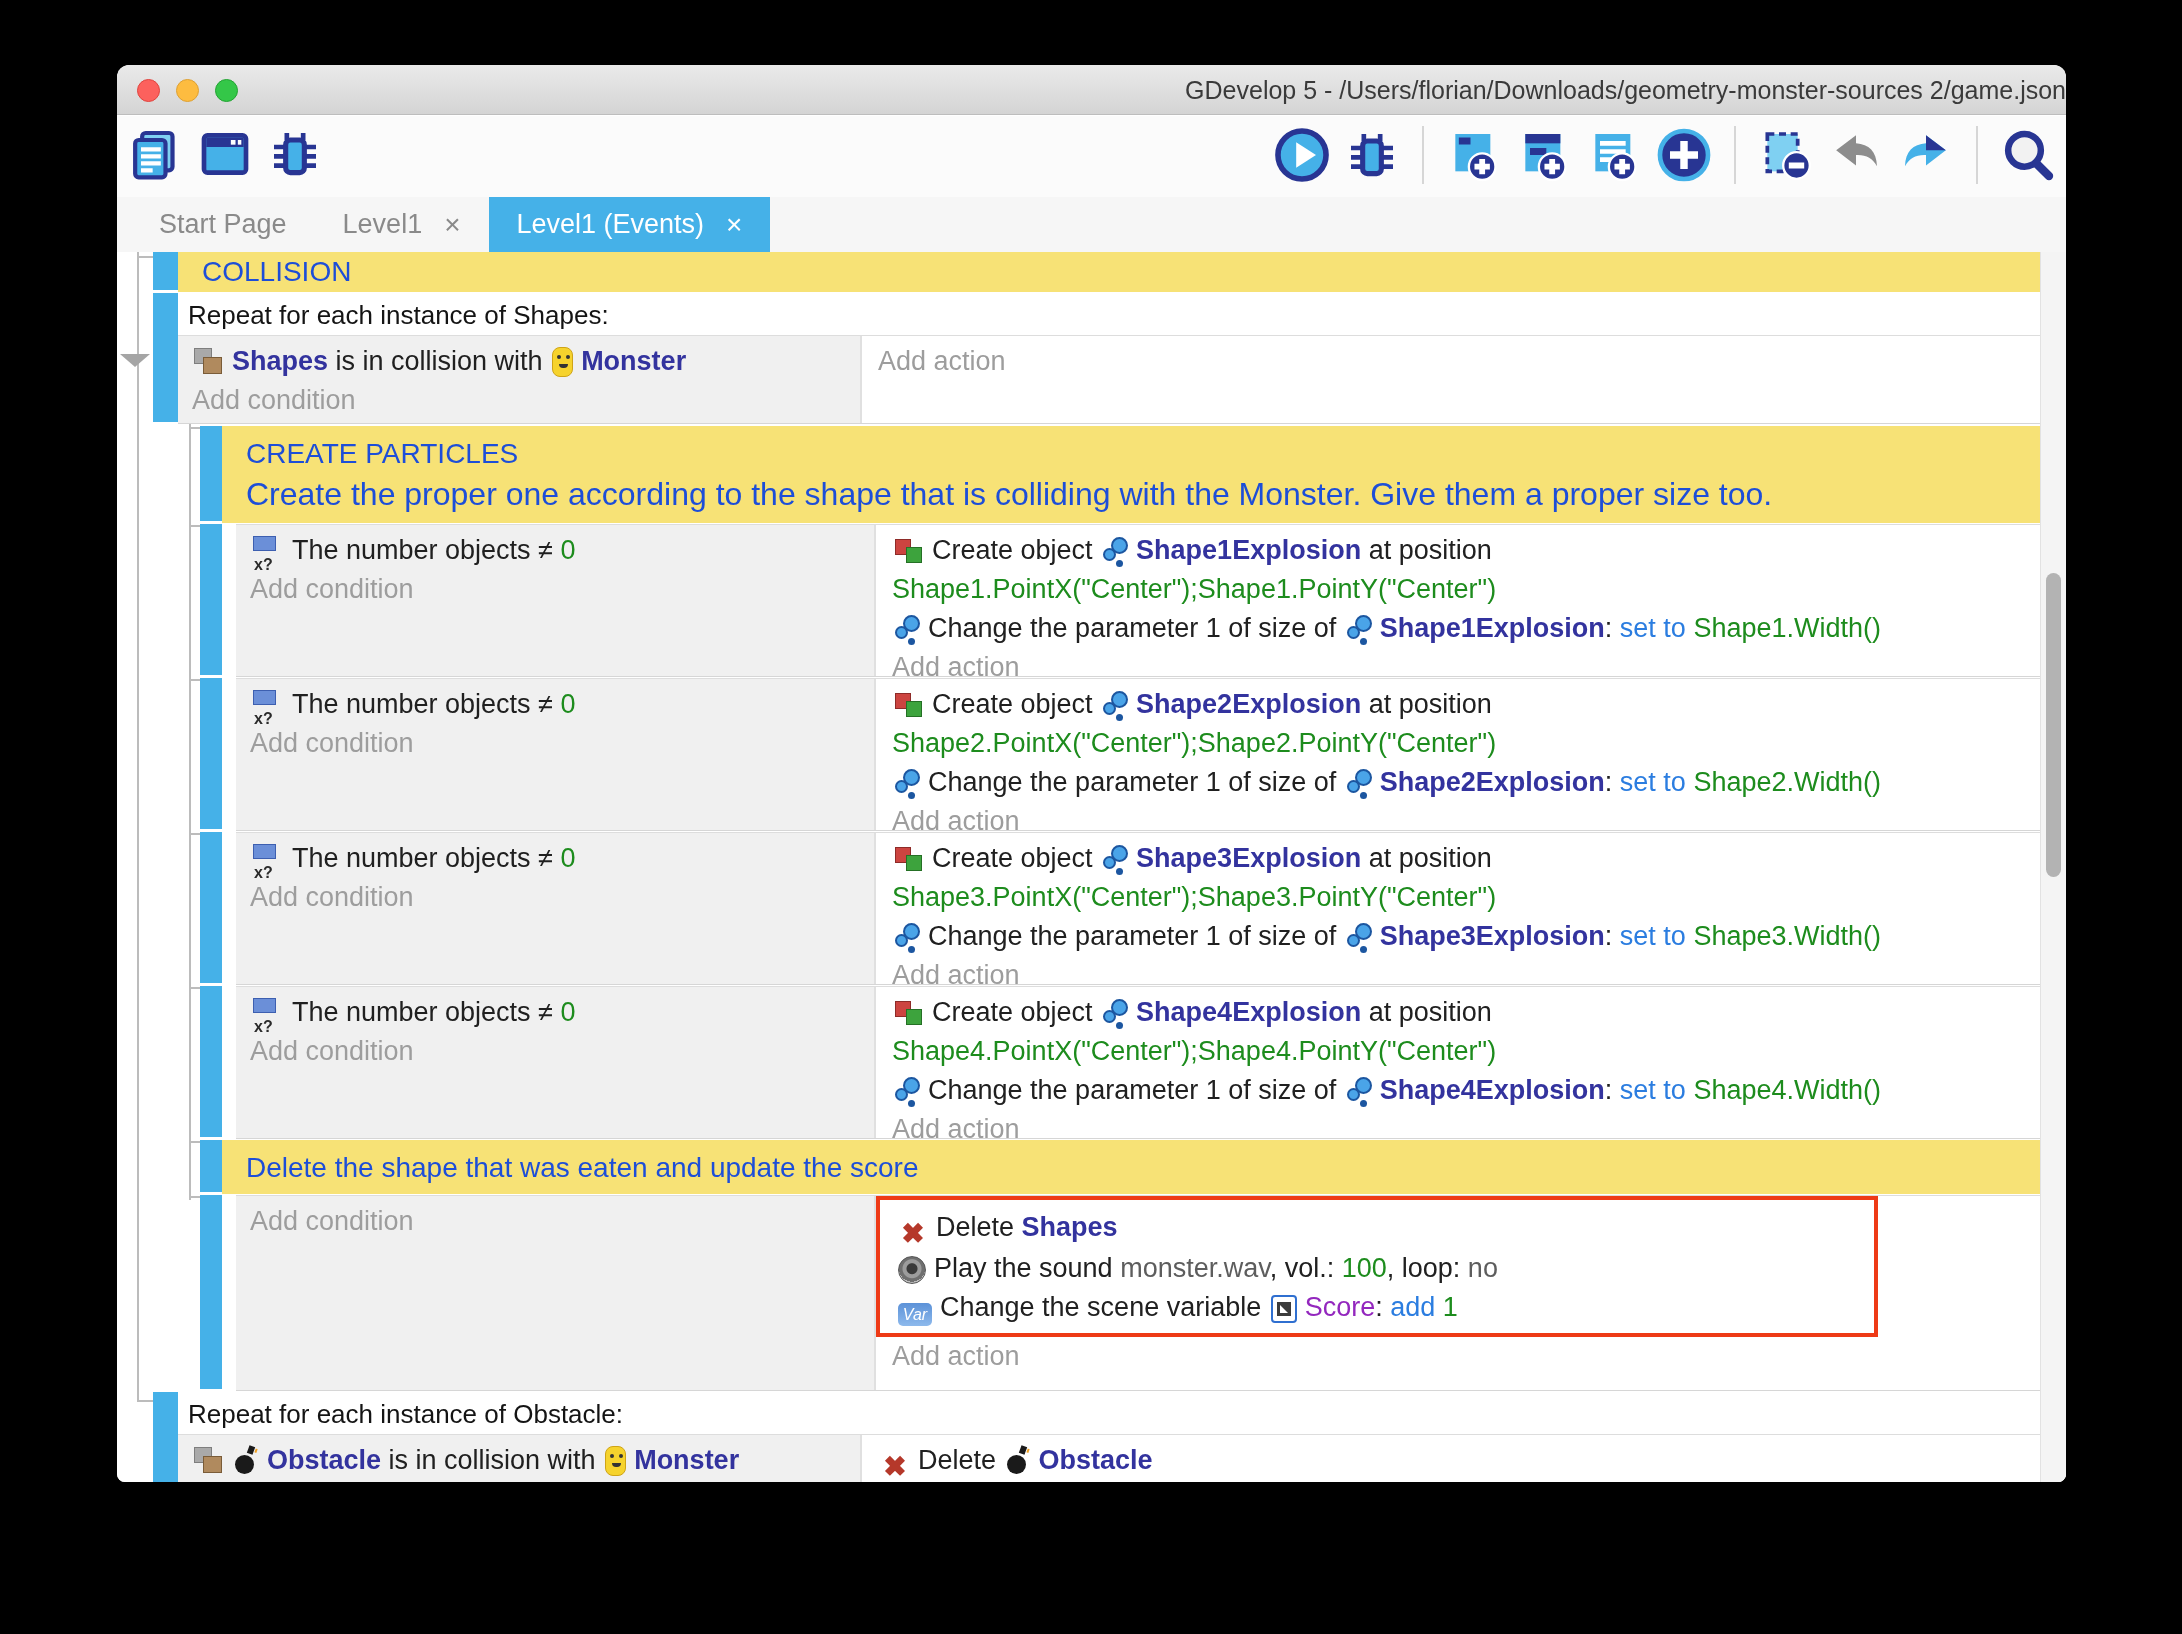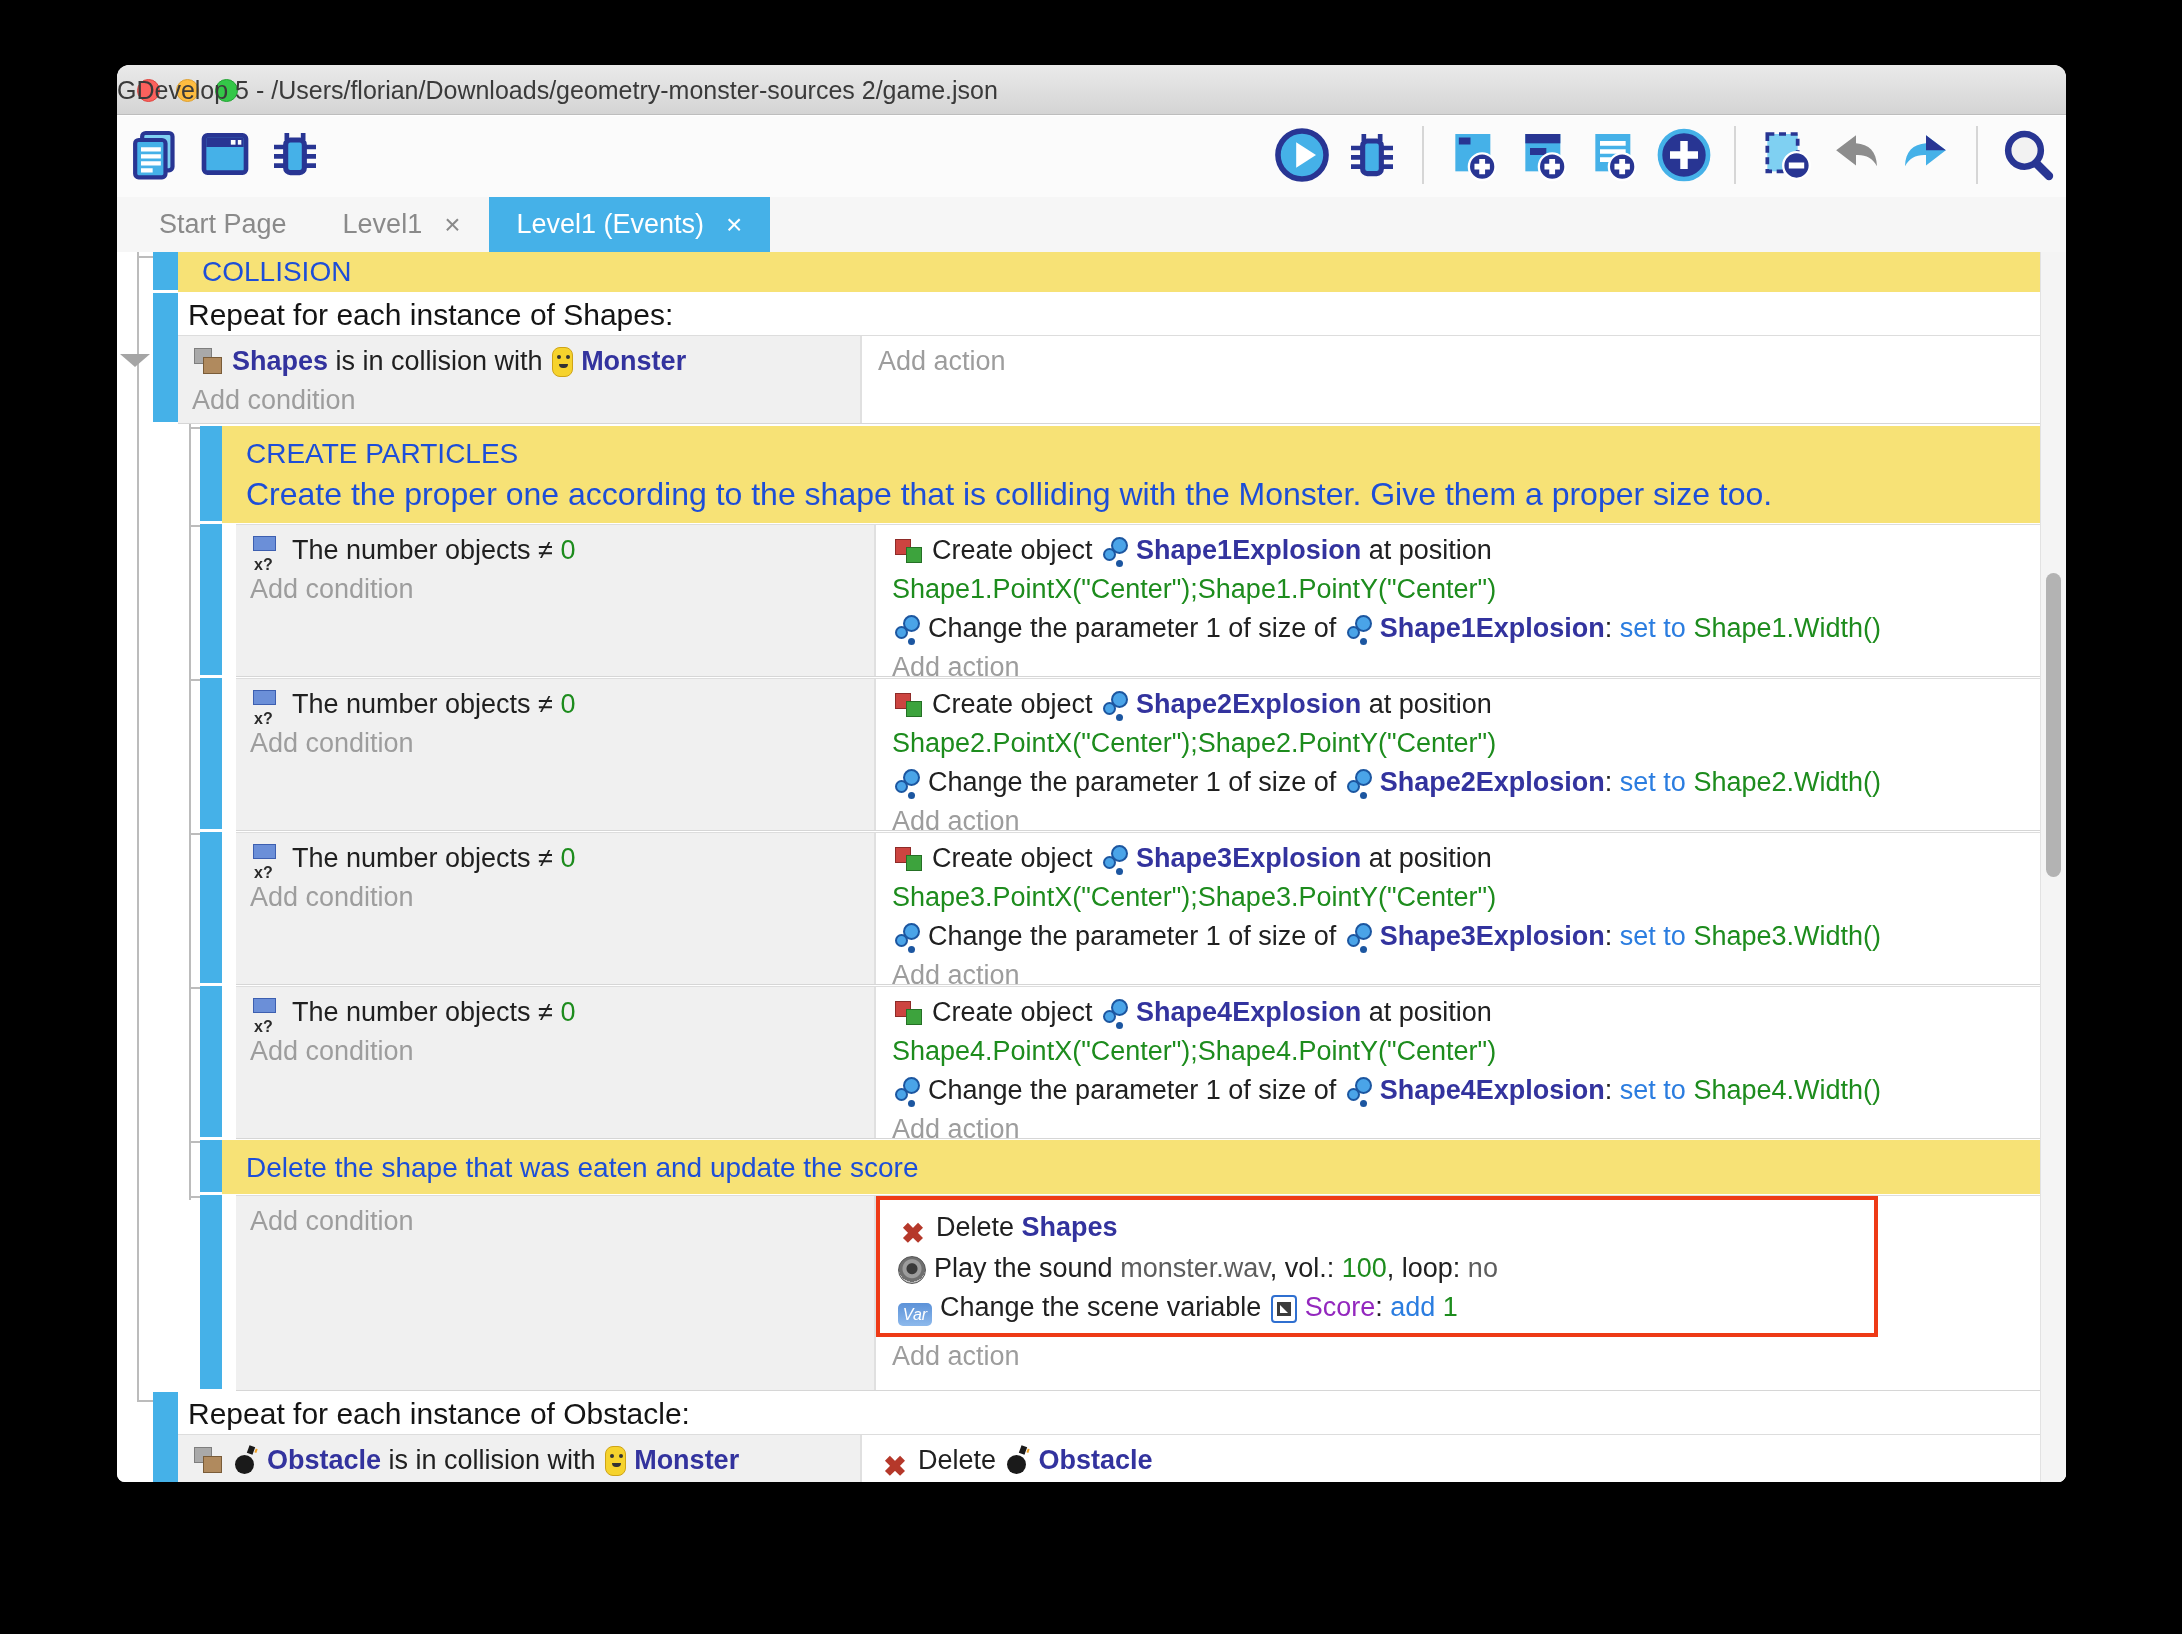--- a/index.html
+++ b/index.html
@@ -5,21 +5,21 @@
   html,body{margin:0;padding:0;background:#000;width:2182px;height:1634px;font-family:"Liberation Sans",sans-serif;-webkit-font-smoothing:antialiased;}
   *{box-sizing:border-box;}
   .window{position:absolute;left:117px;top:65px;width:1949px;height:1417px;background:#fff;border-radius:12px 12px 8px 8px;overflow:hidden;box-shadow:0 25px 60px rgba(0,0,0,.6);}
   
   .titlebar{position:absolute;top:0;left:0;right:0;height:50px;background:linear-gradient(#eaeaea,#d4d4d4);border-bottom:1px solid #bdbdbd;border-radius:12px 12px 0 0;}
   .lights{position:absolute;left:20px;top:14px;display:flex;gap:16px;}
   .light{width:23px;height:23px;border-radius:50%;}
   .light.red{background:#fc615d;border:1px solid #e0443e;}
   .light.yellow{background:#fdbc40;border:1px solid #dea133;}
   .light.green{background:#34c748;border:1px solid #23a433;}
-  .titletext{position:absolute;left:0;right:0;top:0;height:50px;line-height:50px;text-align:left;font-size:25px;color:#3a3a3a;}
+  .titletext{position:absolute;left:0;right:0;top:0;height:50px;line-height:50px;text-align:right;font-size:25px;color:#3a3a3a;}
   
   .toolbar{position:absolute;top:51px;left:0;right:0;height:81px;background:#fbfbfb;}
   .tbgroup{position:absolute;top:10px;display:flex;align-items:center;gap:14px;}
   .tbgroup.left{left:10px;}
   .tbgroup.right{right:10px;}
   .tbi{width:56px;height:56px;display:inline-block;cursor:pointer;}
   .tbi svg{width:100%;height:100%;}
   .tbsep{width:2px;height:58px;background:#d6d6d6;margin:0 8px;}
   
   .tabbar{position:absolute;top:132px;left:0;right:0;height:55px;background:#f6f6f6;display:flex;align-items:stretch;padding-left:14px;font-size:27px;}
@@ -34,21 +34,21 @@
   .event{position:absolute;left:0;width:1949px;}
   .event .bar{position:absolute;top:0;bottom:2px;background:var(--accent,#45b1e8);}
   .lvl1 .bar{left:36px;width:25px;}
   .lvl2 .bar{left:83px;width:22px;}
   .lvl1 .body{margin-left:61px;margin-right:26px;height:100%;}
   .lvl2 .body{margin-left:105px;margin-right:26px;height:100%;padding-left:14px;}
   .comment .body{background:var(--comment,#f7e276);padding:8px 18px 4px 24px;color:#1d4ed8;overflow:hidden;}
   .comment .ctitle{font-size:28px;line-height:40px;}
   .comment .cdesc{font-size:32px;line-height:40px;margin-top:0;}
   #ev-collision .ctitle{margin-top:-8px;}
-  .repeat-header{font-size:30px;line-height:40px;padding:2px 0 0 10px;color:#141414;background:#fff;}
+  .repeat-header{font-size:26px;line-height:40px;padding:2px 0 0 10px;color:#141414;background:#fff;}
   .cols{display:flex;align-items:stretch;border-top:1px solid #ddd;border-bottom:1px solid #d6d6d6;height:100%;overflow:hidden;}
   .block .cols{height:calc(100% - 42px);}
   .conds{background:#f0f0f0;border-right:2px solid #e0e0e0;padding:6px 0 0 14px;overflow:hidden;}
   .lvl1 .conds{width:684px;}
   .lvl2 .conds{width:640px;}
   .acts{flex:1;background:#fff;padding:6px 0 0 16px;overflow:hidden;position:relative;}
   .line{font-size:27px;line-height:39px;color:#202020;white-space:nowrap;cursor:pointer;}
   .line.add{color:#9d9d9d;}
   .seg-p{color:#202020;}
   .seg-g{color:#1d8c1d;}

